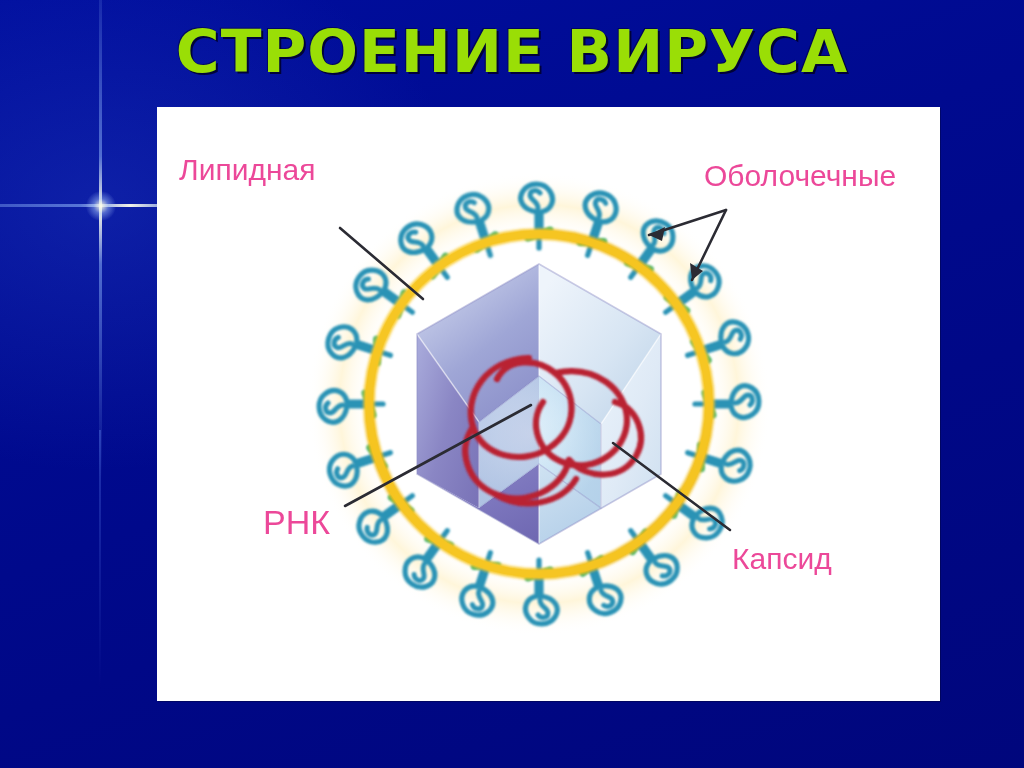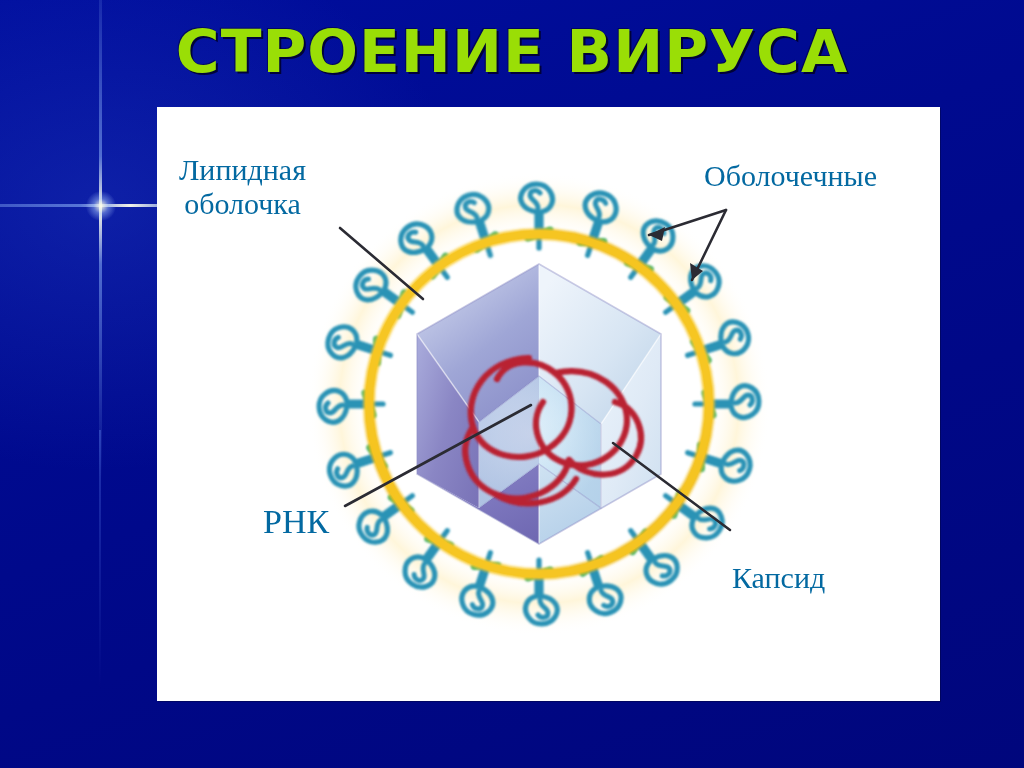--- a/index.html
+++ b/index.html
@@ -70,31 +70,31 @@
     width: 783px; height: 594px;
     background: #ffffff;
     box-shadow: 1px 1px 0 rgba(0,0,0,0.25);
   }
 
   #diagram { position: absolute; left: 0; top: 0; width: 783px; height: 594px; }
 
   
   .lbl {
     position: absolute;
-    font-family: Liberation Serif, serif;
-    color: #0369a1;
+    font-family: Liberation Sans, sans-serif;
+    color: #ec4899;
     line-height: 1.12;
     white-space: nowrap;
   }
   #lbl-lipid   { left: 22px;  top: 46px;  font-size: 30px; text-align: center; }
   #lbl-lipid .l2 { display:block; }
   #lbl-spike   { left: 547px; top: 52px;  font-size: 30px; text-align: center; }
   #lbl-spike .l2 { display:block; }
   #lbl-rna     { left: 106px; top: 396px; font-size: 34px; }
-  #lbl-capsid  { left: 575px; top: 454px; font-size: 30px; text-align: right; }
+  #lbl-capsid  { left: 575px; top: 435px; font-size: 30px; text-align: right; }
 </style>
 </head>
 <body>
 
 <div id="slide">
 
   <div class="flare flare-h"></div>
   <div class="flare flare-v"></div>
   <div class="flare flare-h2"></div>
   <div class="flare flare-v2"></div>
@@ -330,21 +330,20 @@
       </g>
 
       <g fill="#2b2b33">
         <polygon points="492,128 508,120 505,134"></polygon>
         <polygon points="535,173 533,156 546,164"></polygon>
       </g>
     </svg>
 
     <div class="lbl" id="lbl-lipid">
       <span>Липидная</span>
-      <span class="l2">оболочка</span>
     </div>
 
     <div class="lbl" id="lbl-spike">
       <span>Оболочечные</span>
     </div>
 
     <div class="lbl" id="lbl-rna">РНК</div>
 
     <div class="lbl" id="lbl-capsid">Капсид</div>
 

